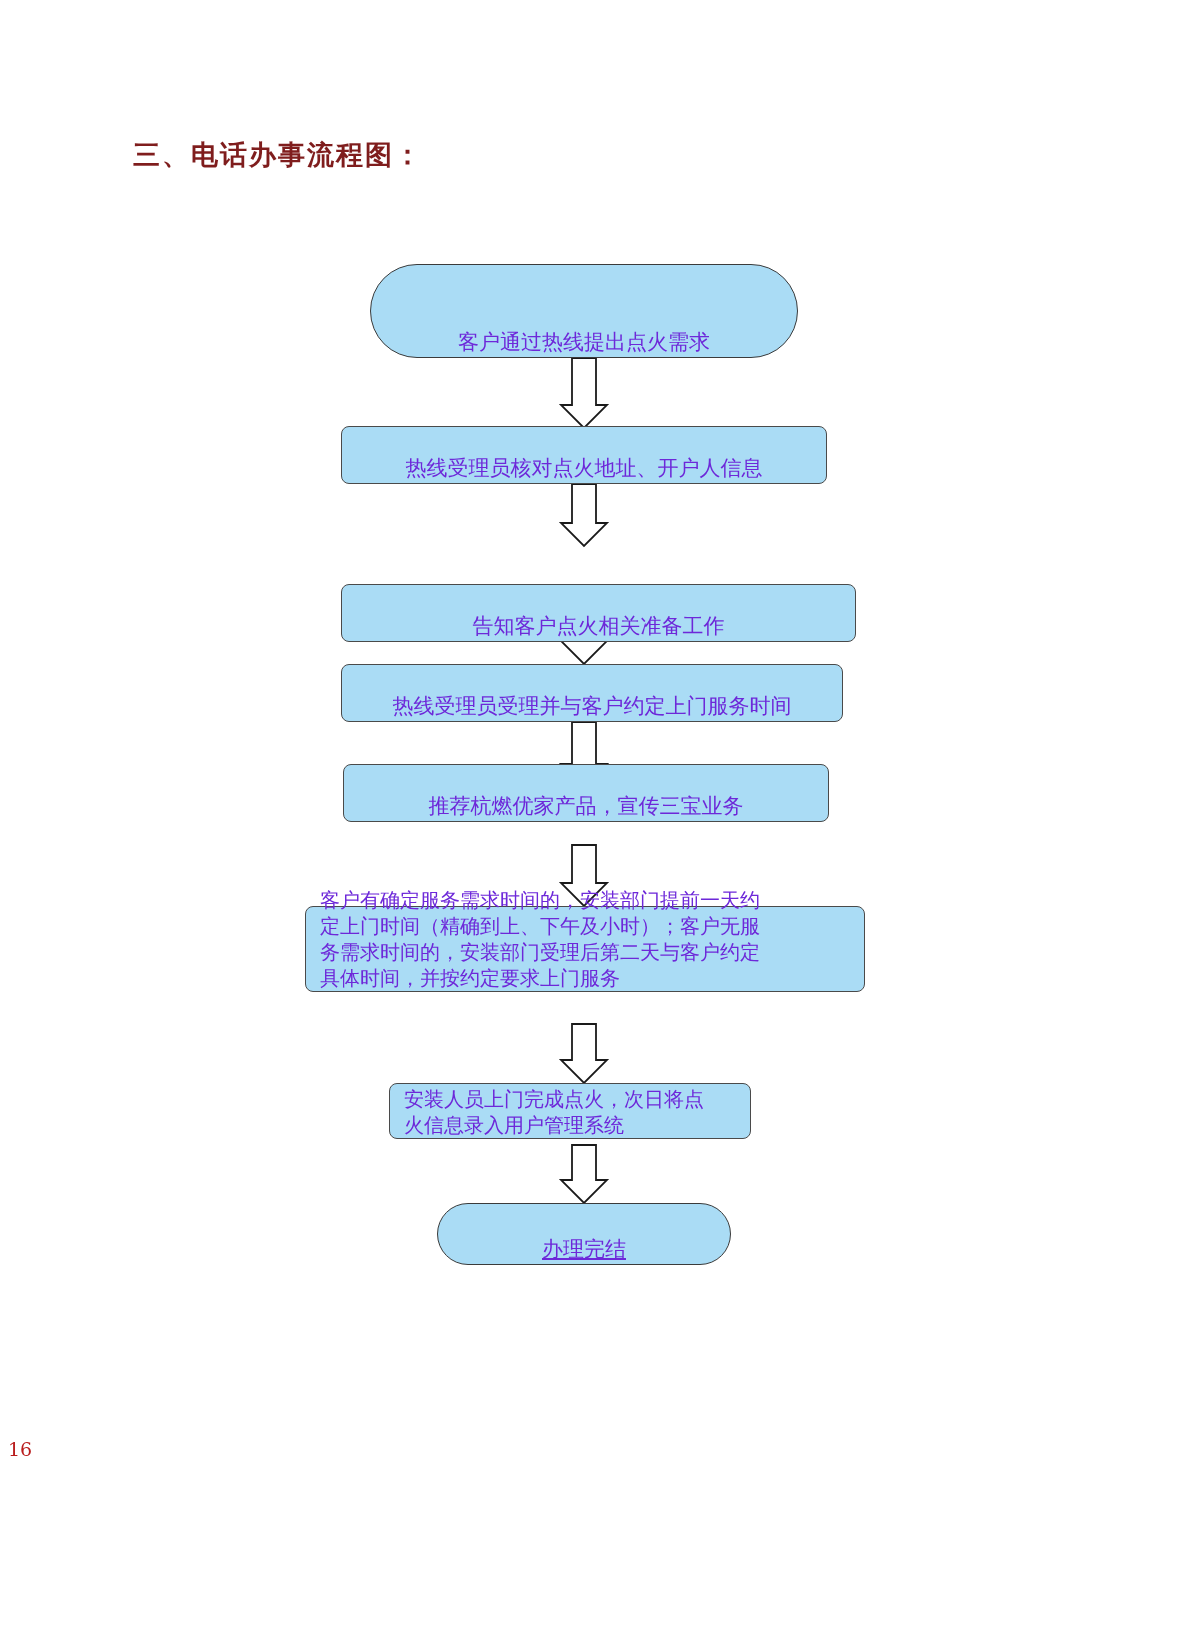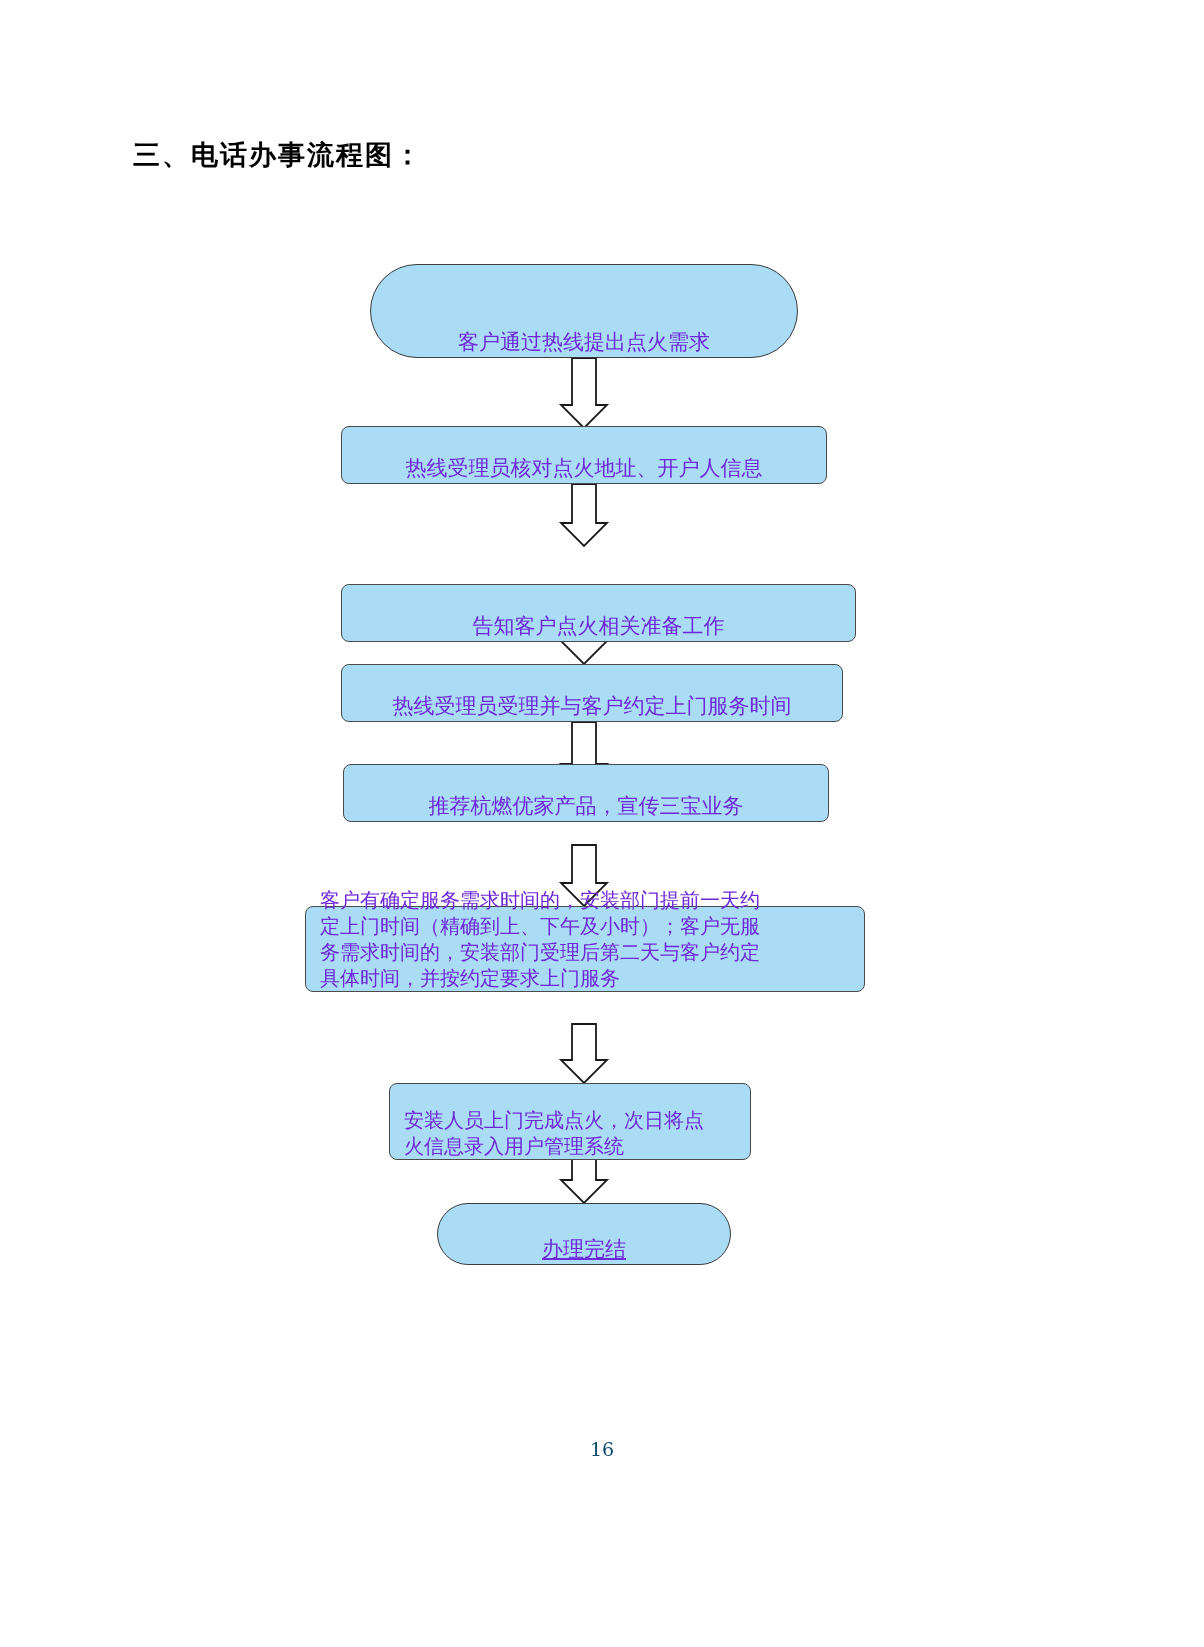--- a/index.html
+++ b/index.html
@@ -24,21 +24,21 @@
   }
 
   
   .doc-heading {
     position: absolute;
     left: 133px;
     top: 137px;
     font-size: 27px;
     font-weight: bold;
     letter-spacing: 2px;
-    color: #000000;
+    color: #7f1d1d;
     white-space: nowrap;
     font-family: "DejaVu Sans", "Liberation Sans", sans-serif;
   }
 
   
   .flow {
     position: absolute;
     left: 0;
     top: 0;
     width: 1204px;
@@ -76,43 +76,44 @@
   }
 
   
   #node-0 { left: 370px;  top: 264px;  width: 428px; height: 94px;  font-size: 21px; }
   #node-1 { left: 341px;  top: 426px;  width: 486px; height: 58px;  font-size: 21px; }
   #node-2 { left: 341px;  top: 544px;  width: 515px; height: 58px;  font-size: 21px; margin-top: 40px; }
   #node-3 { left: 341px;  top: 664px;  width: 502px; height: 58px;  font-size: 21px; }
   #node-4 { left: 343px;  top: 764px;  width: 486px; height: 58px;  font-size: 21px; }
   #node-5 { left: 305px;  top: 906px;  width: 560px; height: 86px; font-size: 20px;
             justify-content: flex-start; text-align: left; }
-  #node-6 { left: 389px;  top: 1083px; width: 362px; height: 77px;  font-size: 20px;
+  #node-6 { left: 389px;  top: 1083px; width: 362px; height: 56px;  font-size: 20px;
             justify-content: flex-start; text-align: left; }
   #node-7 { left: 437px;  top: 1203px; width: 294px; height: 62px;  font-size: 21px; text-decoration: underline; }
 
   #node-5 .node-label,
   #node-6 .node-label { padding: 0 14px; line-height: 1.30; }
 
   
   .arrow {
     position: absolute;
     left: 0;
   }
 
   
   .page-number {
     position: absolute;
     left: 0;
     right: 0;
     top: 1438px;
-    text-align: center;
+    text-align: left;
     font-size: 19px;
-    color: #0c4a6e;
+    color: #b91c1c;
     font-family: "DejaVu Serif", "Liberation Serif", serif;
+    padding-left: 8px;
   }
 </style>
 </head>
 <body>
 
 <div class="page">
 
   <div class="doc-heading">三、电话办事流程图：</div>
 
   <div class="flow">

